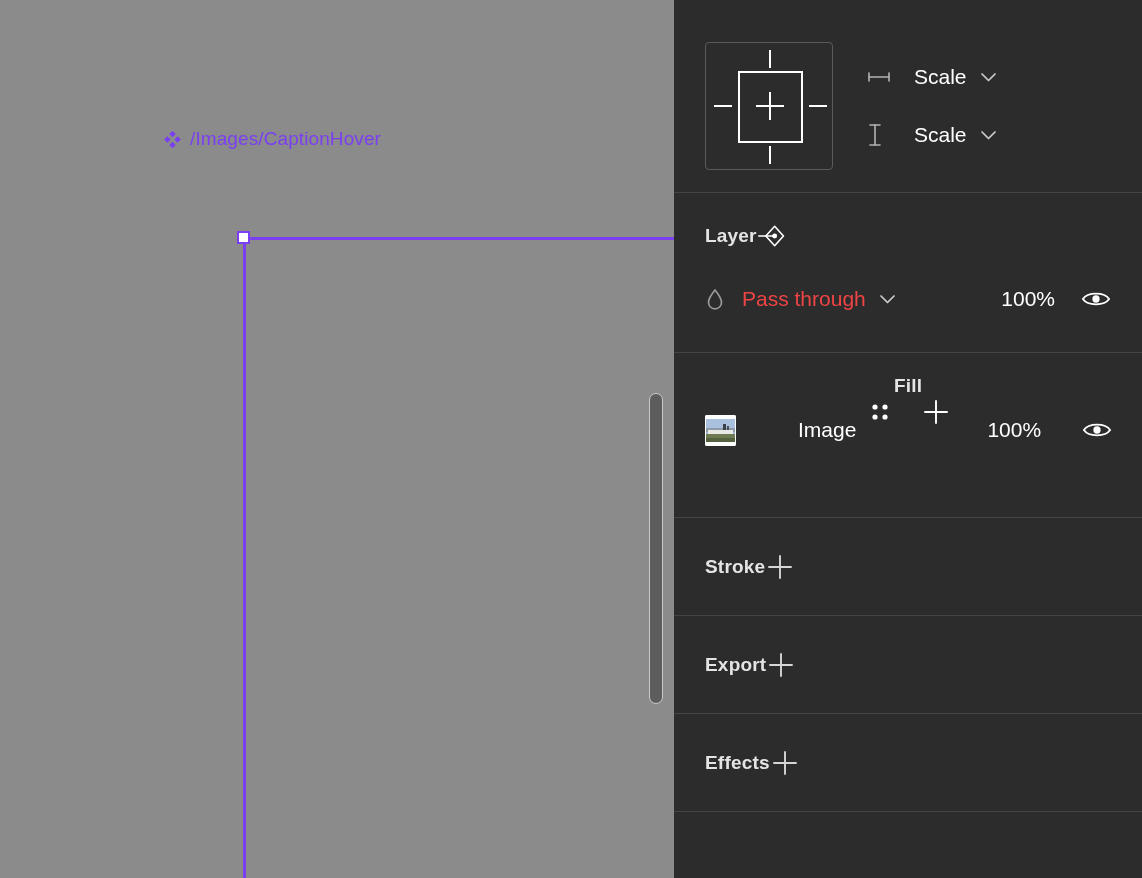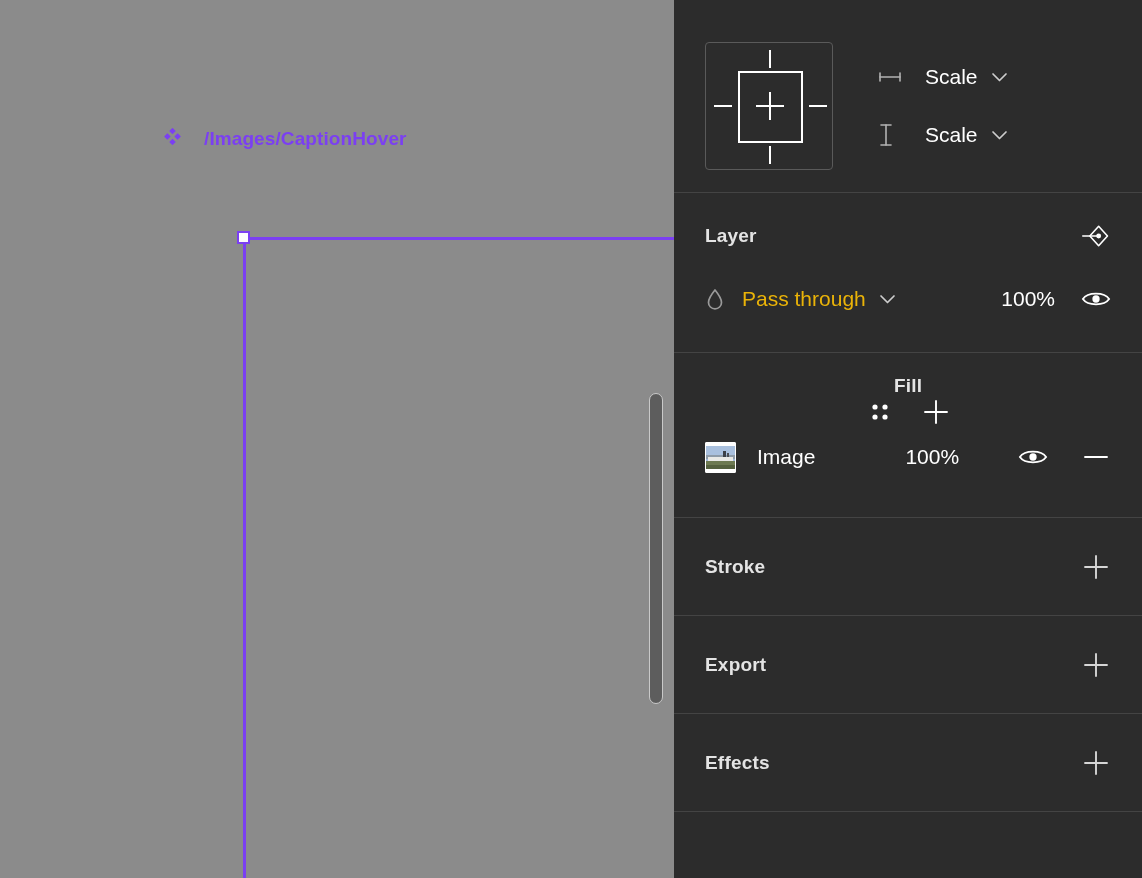--- a/index.html
+++ b/index.html
@@ -27,27 +27,27 @@
     background: #8b8b8b;
     flex: 0 0 674px;
     overflow: hidden;
   }
 
   #frame-label {
     position: absolute;
     left: 164px;
     top: 128px;
     display: flex;
-    gap: 23px;
+    align-items: center;
+    gap: 9px;
     color: #7b3ff2;
     font-size: 19px;
     letter-spacing: 0.1px;
     white-space: nowrap;
     cursor: pointer;
-    font-weight: bold;
   }
   #frame-label .comp-icon {
     width: 17px;
     height: 17px;
     flex: 0 0 17px;
     display: block;
   }
 
   
   #selection {
@@ -100,21 +100,21 @@
     border-bottom: 1px solid #444444;
     padding: 0 31px;
   }
   .section.nobord { border-bottom: none; }
 
   
   #sec-constraints {
     height: 193px;
     display: flex;
     align-items: center;
-    gap: 12px;
+    gap: 1px;
     padding-top: 20px;
   }
   #constraint-widget {
     width: 128px;
     height: 128px;
     border: 1px solid #5a5a5a;
     border-radius: 4px;
     position: relative;
     flex: 0 0 128px;
     cursor: pointer;
@@ -155,21 +155,20 @@
     color: #ffffff;
     margin-left: 17px;
     white-space: nowrap;
   }
   .chev { margin-left: 13px; display: block; }
 
   
   .sec-head {
     display: flex;
     align-items: center;
-    justify-content: space-between;
   }
   .sec-title {
     font-size: 19px;
     font-weight: bold;
     color: #e4e4e4;
     letter-spacing: 0.2px;
   }
   .head-actions { display: flex; align-items: center; gap: 26px; }
 
   .icon-btn {
@@ -183,35 +182,35 @@
   #sec-layer { height: 160px; padding-top: 24px; }
   #sec-layer .sec-head { height: 38px; }
   #layer-row {
     display: flex;
     align-items: center;
     margin-top: 27px;
     height: 34px;
   }
   #layer-row .blend-icon { width: 28px; flex: 0 0 28px; display:flex; align-items:center; }
   #layer-row .blend-label {
-    font-size: 21px; color: #eab308; margin-left: 9px; white-space: nowrap;
+    font-size: 21px; color: #ef4444; margin-left: 9px; white-space: nowrap;
   }
   #layer-row .opacity {
     font-size: 21px; color: #ffffff; margin-left: auto; margin-right: 0;
   }
   #layer-row .eye-wrap { width: 56px; display:flex; justify-content:flex-end; }
 
   
   #sec-fill { height: 165px; padding-top: 22px; }
   #sec-fill .sec-head { height: 38px; flex-direction: column; }
   #fill-row {
     display: flex;
     align-items: center;
-    margin-top: 27px;
     height: 34px;
+    gap: 41px;
   }
   #fill-thumb {
     width: 31px; height: 31px;
     flex: 0 0 31px;
     border-radius: 2px;
     overflow: hidden;
     background: #ffffff;
     cursor: pointer;
     position: relative;
   }

